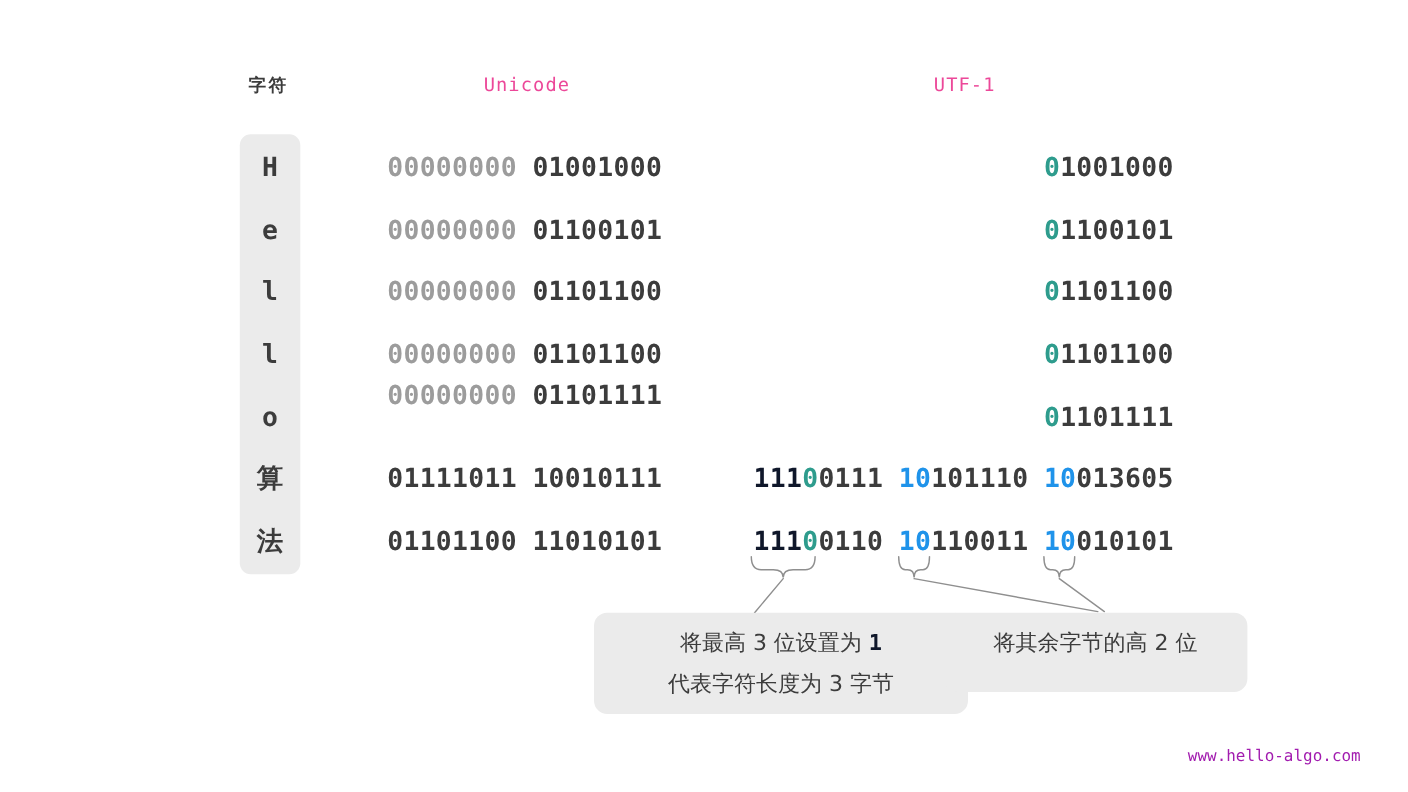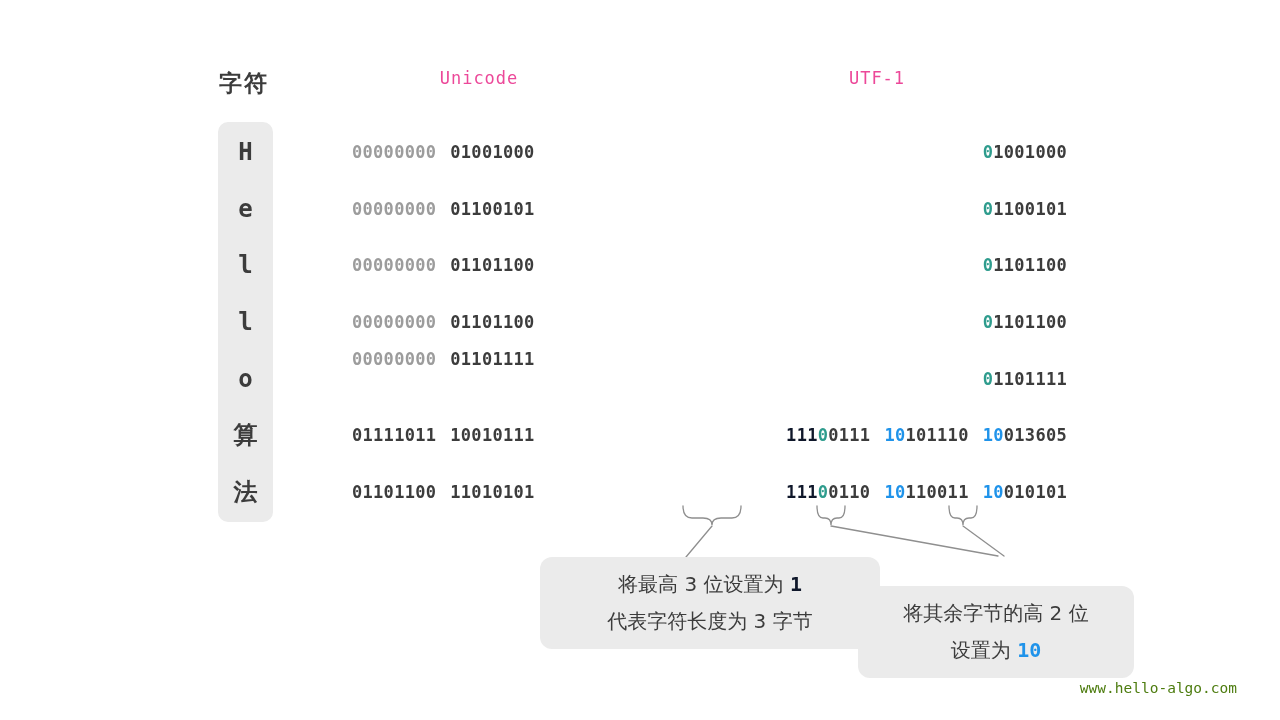--- a/index.html
+++ b/index.html
@@ -1,38 +1,38 @@
 <!DOCTYPE html>
 <html><head>
 <meta charset="utf-8">
 <style>
   html,body{margin:0;padding:0;}
   body{width:1280px;height:720px;background:#ffffff;position:relative;overflow:hidden;
        font-family:"DejaVu Sans",sans-serif;}
   .abs{position:absolute;}
   .hdr-mono{font-family:"DejaVu Sans Mono",monospace;font-weight:400;font-size:17px;color:#ec4899;letter-spacing:1px;}
-  .hdr-cjk{font-weight:700;font-size:23px;color:#3c3c3c;letter-spacing:2px;}
-  .bin{font-family:"DejaVu Sans Mono",monospace;font-weight:700;font-size:17px;color:#3c3c3c;
+  .hdr-cjk{font-weight:700;font-size:16px;color:#3c3c3c;letter-spacing:2px;}
+  .bin{font-family:"DejaVu Sans Mono",monospace;font-weight:700;font-size:24px;color:#3c3c3c;
        letter-spacing:0.3px;white-space:nowrap;line-height:30px;height:30px;}
   .byte{display:inline-block;}
   .byte + .byte{margin-left:14px;}
   .grp + .grp{margin-left:14px;}
   .gray{color:#9c9c9c;}
   .teal{color:#2e9c8d;}
   .green{color:#0f172a;}
   .blue{color:#1f93ea;}
   .char-pill{left:218px;top:122px;width:55px;height:400px;background:#ebebeb;border-radius:10px;}
   .char-cell{left:218px;width:55px;height:30px;line-height:30px;text-align:center;
              font-family:"DejaVu Sans Mono","DejaVu Sans",monospace;font-weight:700;font-size:24px;color:#3c3c3c;}
   .u-row{left:352px;}
   .t-row{right:213px;text-align:right;}
   .callout{background:#ebebeb;border-radius:12px;color:#3c3c3c;font-size:20px;text-align:center;
            line-height:37px;padding-top:9px;box-sizing:border-box;}
   .callout .num{font-family:"DejaVu Sans Mono",monospace;font-weight:700;font-size:20px;}
-  .watermark{right:43px;bottom:24px;font-family:"DejaVu Sans Mono",monospace;font-size:14.5px;color:#4d7c0f;}
+  .watermark{right:43px;bottom:24px;font-family:"DejaVu Sans Mono",monospace;font-size:14.5px;color:#a21caf;}
   svg{position:absolute;left:0;top:0;}
   svg path, svg line{stroke:#8f8f8f;fill:none;stroke-width:1.3;stroke-linecap:round;}
 </style>
 </head>
 <body>
 
 <div class="abs hdr-cjk" style="left:214px;top:68px;width:60px;text-align:center;">字符</div>
 <div class="abs hdr-mono" style="left:379px;top:68px;width:200px;text-align:center;">Unicode</div>
 <div class="abs hdr-mono" style="left:777px;top:68px;width:200px;text-align:center;">UTF-1</div>
 
@@ -71,18 +71,17 @@
   <line x1="712" y1="526" x2="686" y2="557"></line>
   <line x1="831" y1="526" x2="998" y2="556"></line>
   <line x1="963" y1="526" x2="1004" y2="556"></line>
 </svg>
 
 <div class="abs callout" style="left:540px;top:557px;width:340px;height:92px;">
   <div><span>将最高 3 位设置为 </span><span class="num green">1</span></div>
   <div><span>代表字符长度为 3 字节</span></div>
 </div>
 
-<div class="abs callout" style="left:858px;top:586px;width:276px;height:92px;">
+<div class="abs callout" style="left:858px;top:557px;width:276px;height:72px;">
   <div><span>将其余字节的高 2 位</span></div>
-  <div><span>设置为 </span><span class="num blue">10</span></div>
 </div>
 
 <div class="abs watermark">www.hello-algo.com</div>
 
 </body></html>

